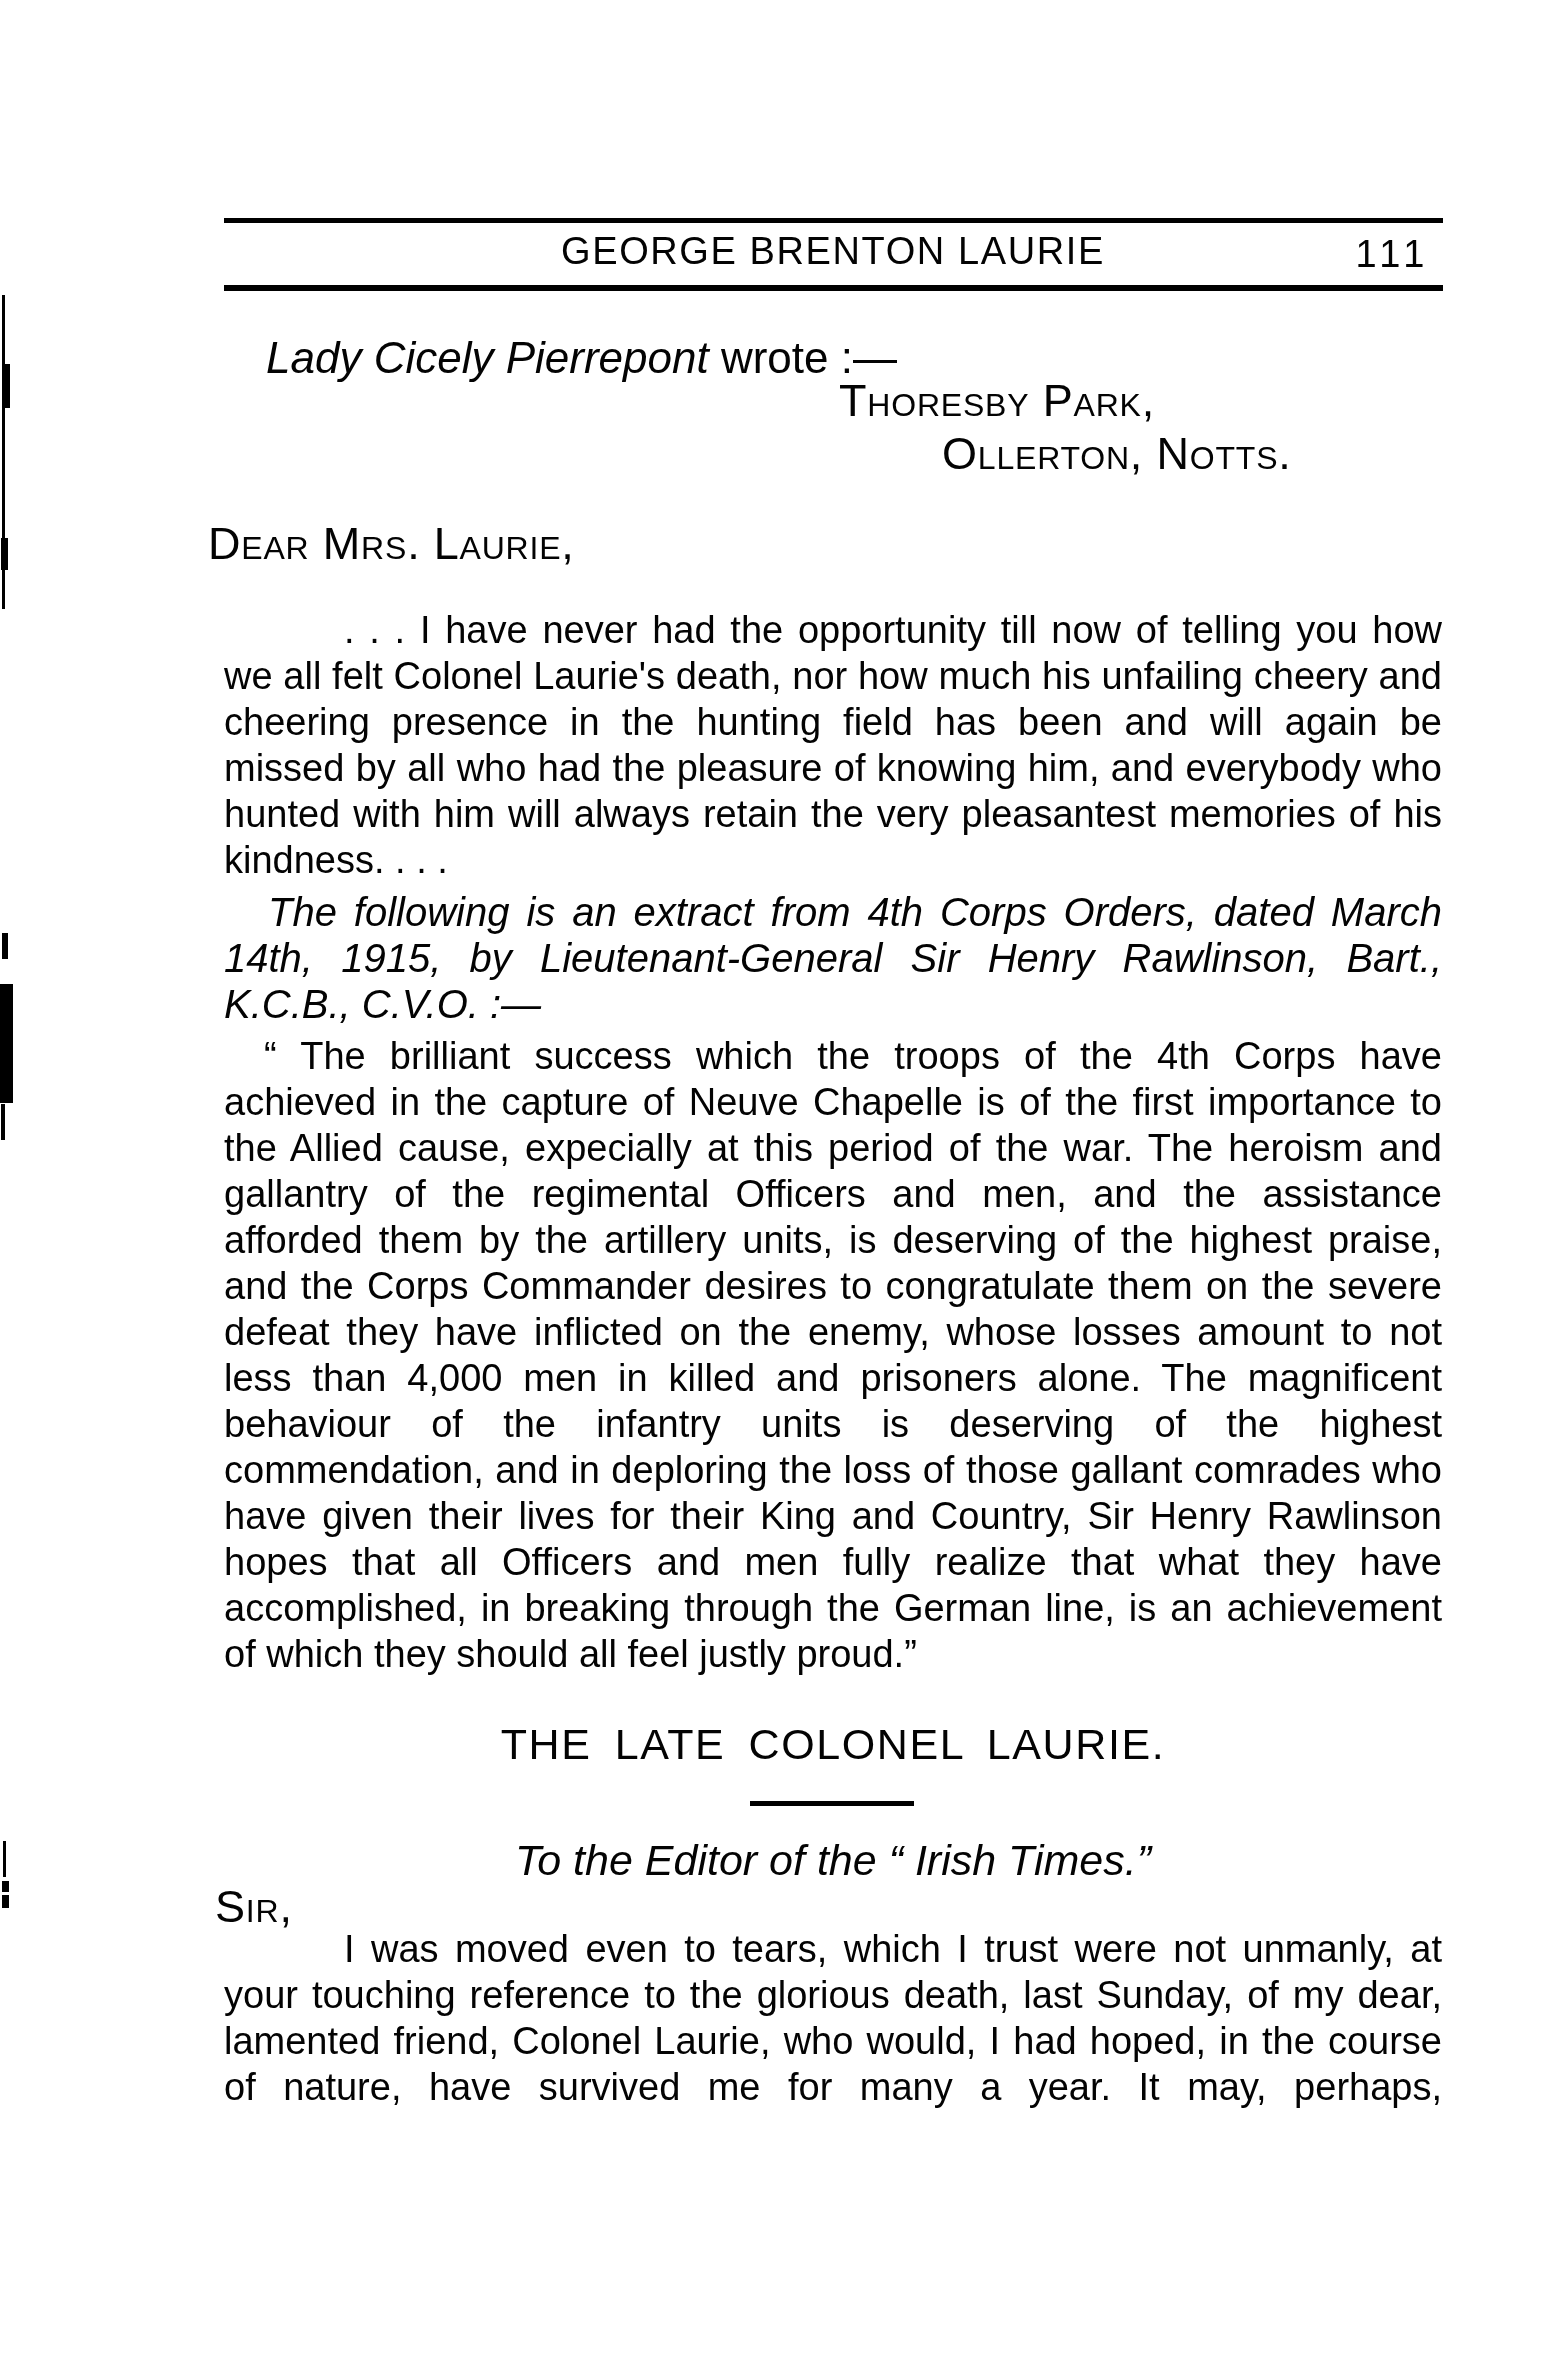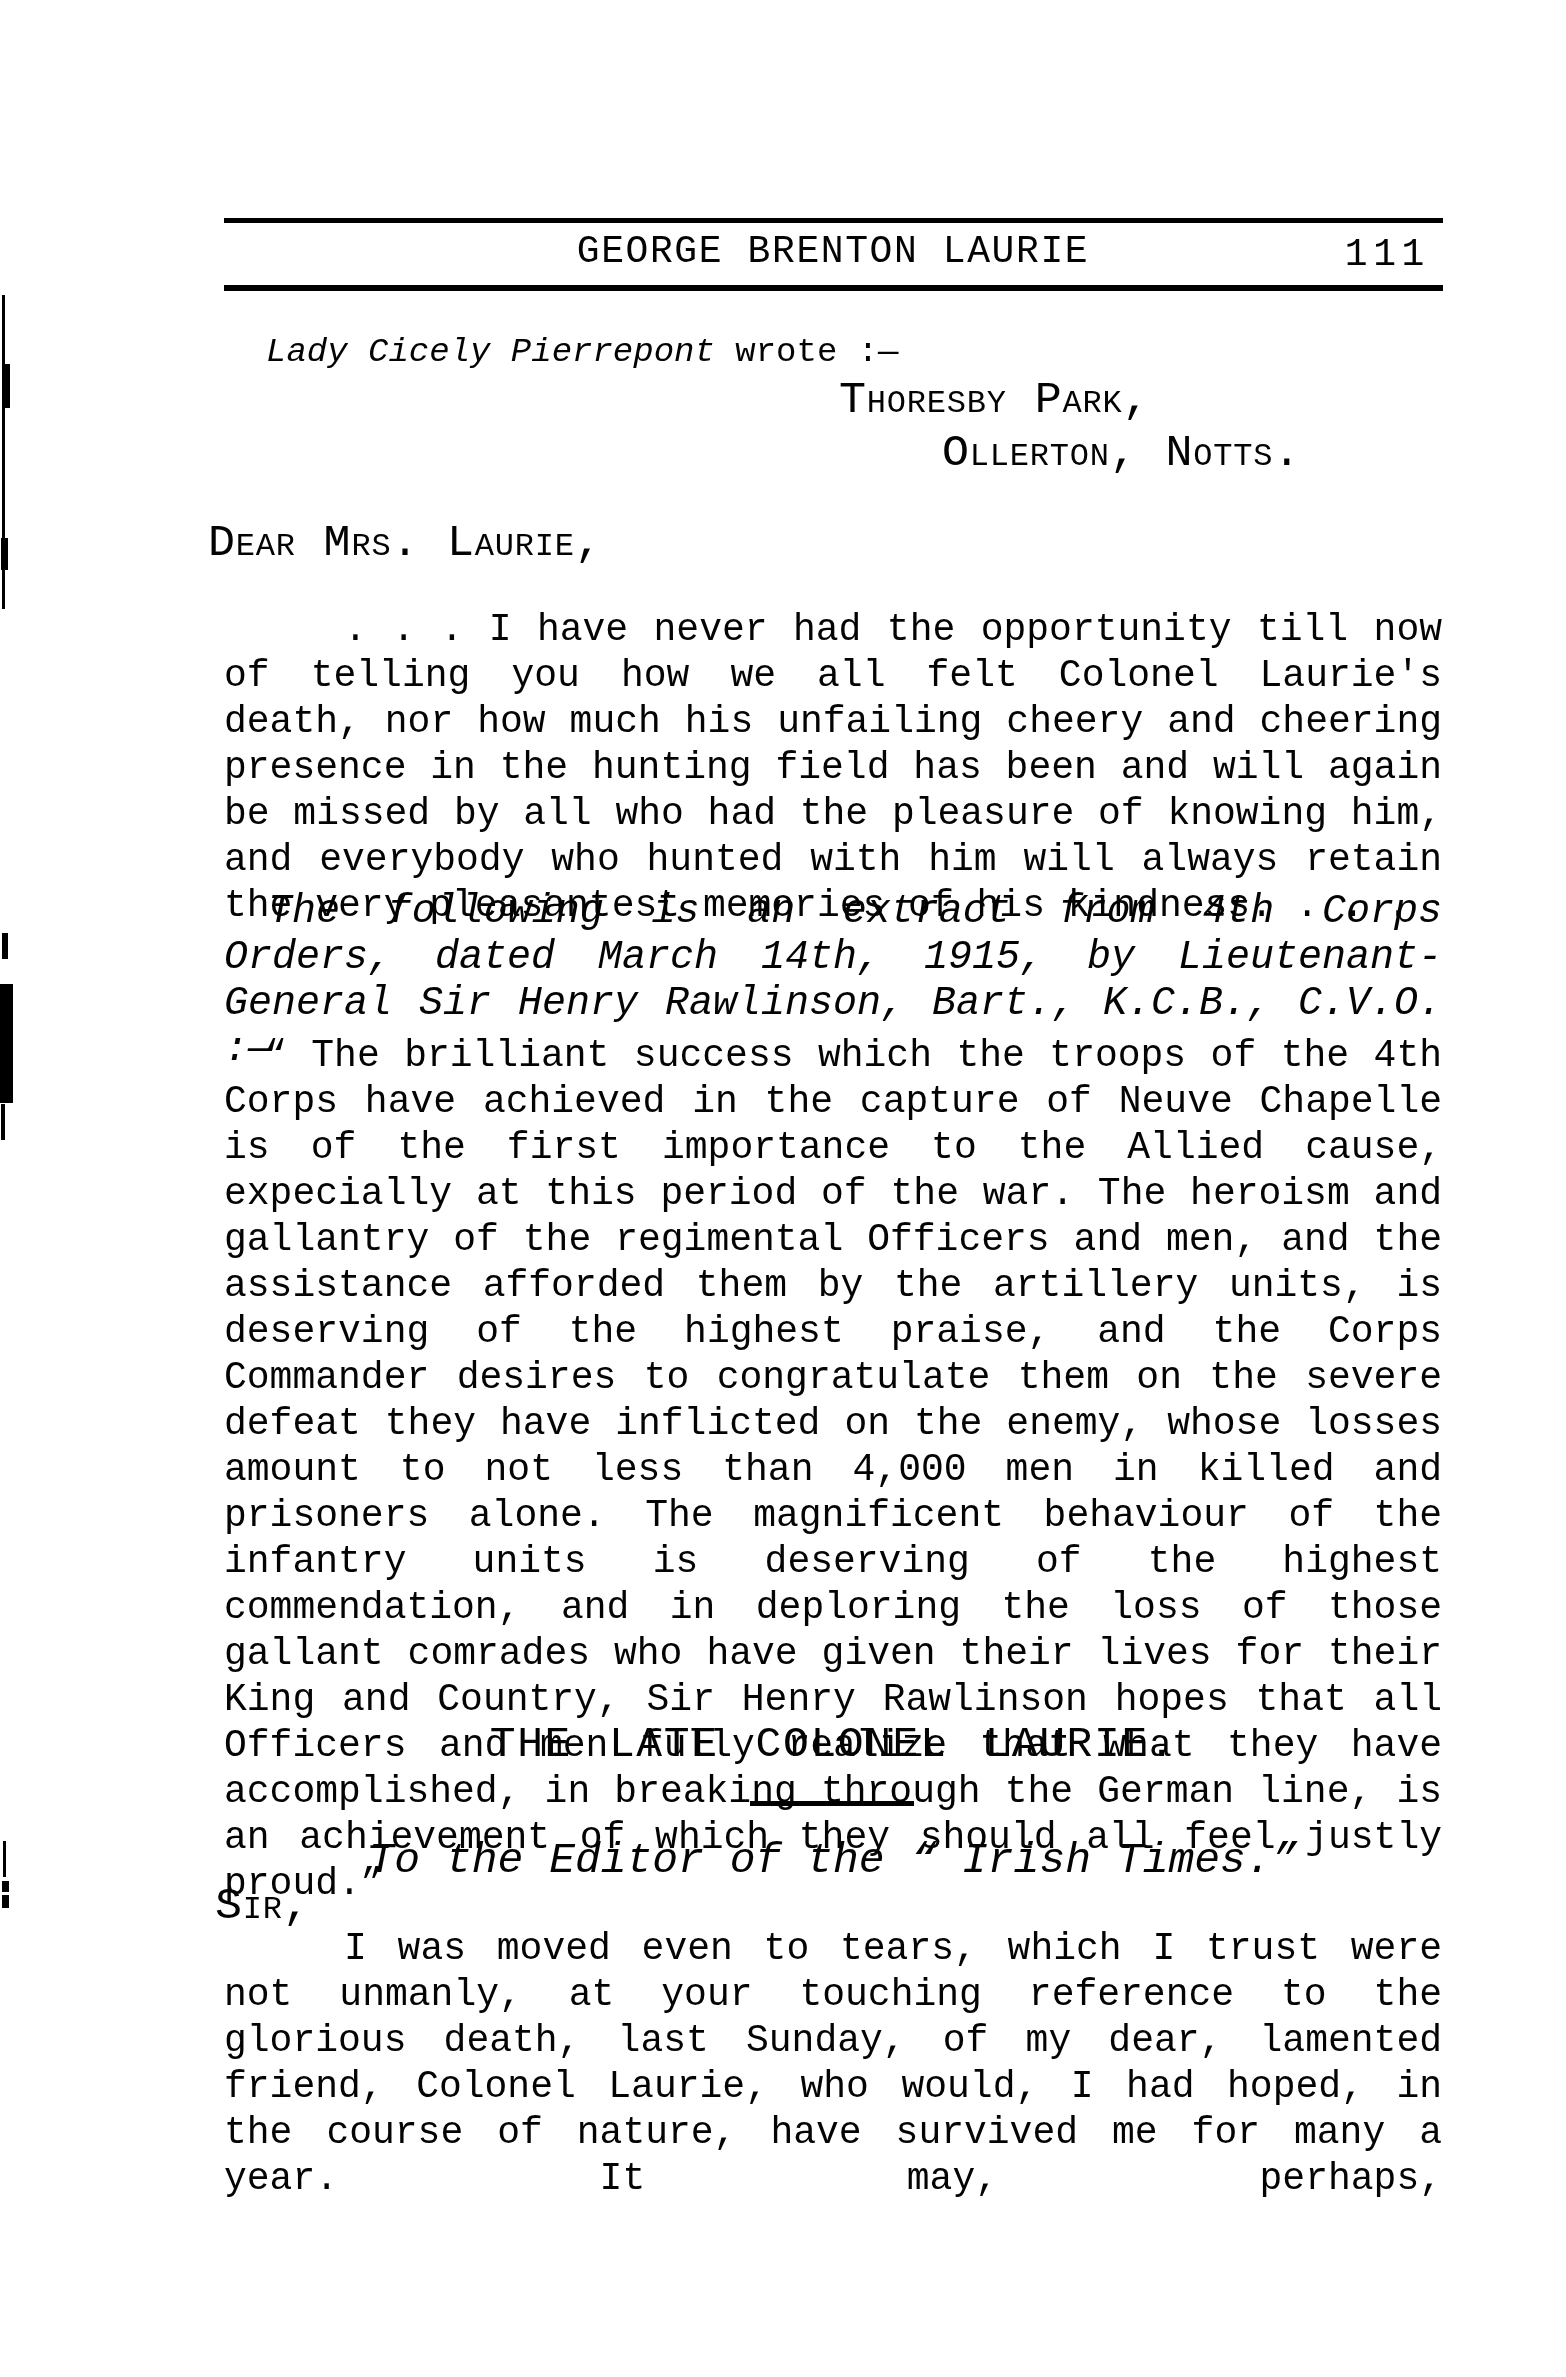--- a/index.html
+++ b/index.html
@@ -6,21 +6,21 @@
     margin: 0;
     padding: 0;
     background: #ffffff;
   }
   .page {
     position: relative;
     width: 1566px;
     height: 2377px;
     background: #ffffff;
     color: #030303;
-    font-family: Liberation Mono, monospace;
+    font-family: Liberation Sans, sans-serif;
     overflow: hidden;
   }
   .abs { position: absolute; margin: 0; }
   .it { font-style: italic; }
   .sc { font-variant: small-caps; letter-spacing: 0.8px; }
 
   
   .rule { position: absolute; background: #000; }
   .rule-top    { left: 224px; top: 218px; width: 1219px; height: 4.8px; }
   .rule-bottom { left: 224px; top: 285px; width: 1219px; height: 5.6px; }
@@ -29,21 +29,21 @@
     text-align: center; font-size: 38px; line-height: 1.1;
     letter-spacing: 1.6px;
   }
   .page-number {
     left: 216px; top: 234px; width: 1214px;
     text-align: right; font-size: 38px; line-height: 1.1;
     letter-spacing: 5.6px;
   }
 
   
-  .attribution { left: 266px; top: 333px; font-size: 34px; line-height: 1.15; }
+  .attribution { left: 266px; top: 333px; font-size: 44px; line-height: 1.15; }
   .addr1 { left: 839px; top: 376px; font-size: 45px; line-height: 1.1; }
   .addr2 { left: 942px; top: 429px; font-size: 45px; line-height: 1.1; }
   .date-line { left: 1030px; top: 476px; font-size: 42px; line-height: 1.1; }
   .salutation  { left: 208px; top: 519px; font-size: 45px; line-height: 1.1; }
   .salutation2 { left: 215px; top: 1882px; font-size: 45px; line-height: 1.1; text-align: center; }
 
   
   .body {
     position: absolute;
     left: 224px;

